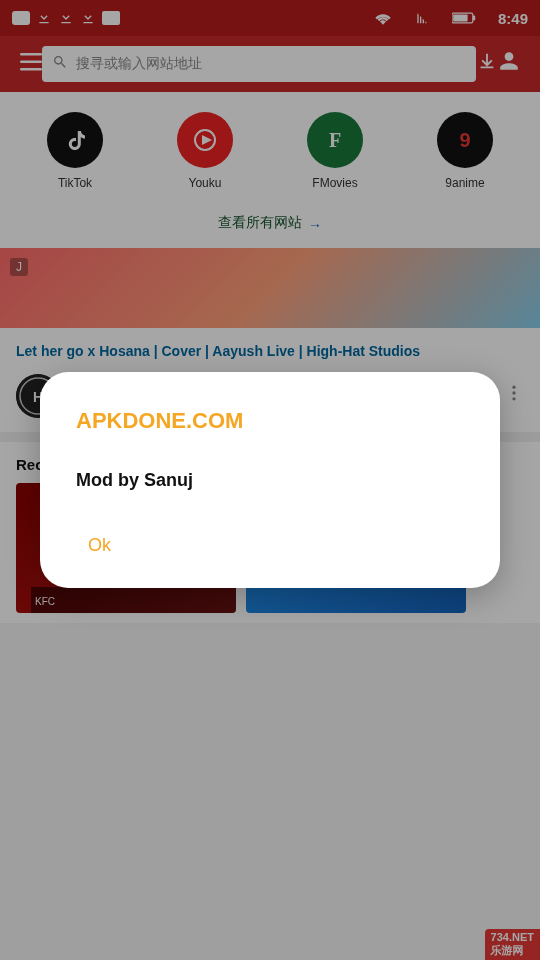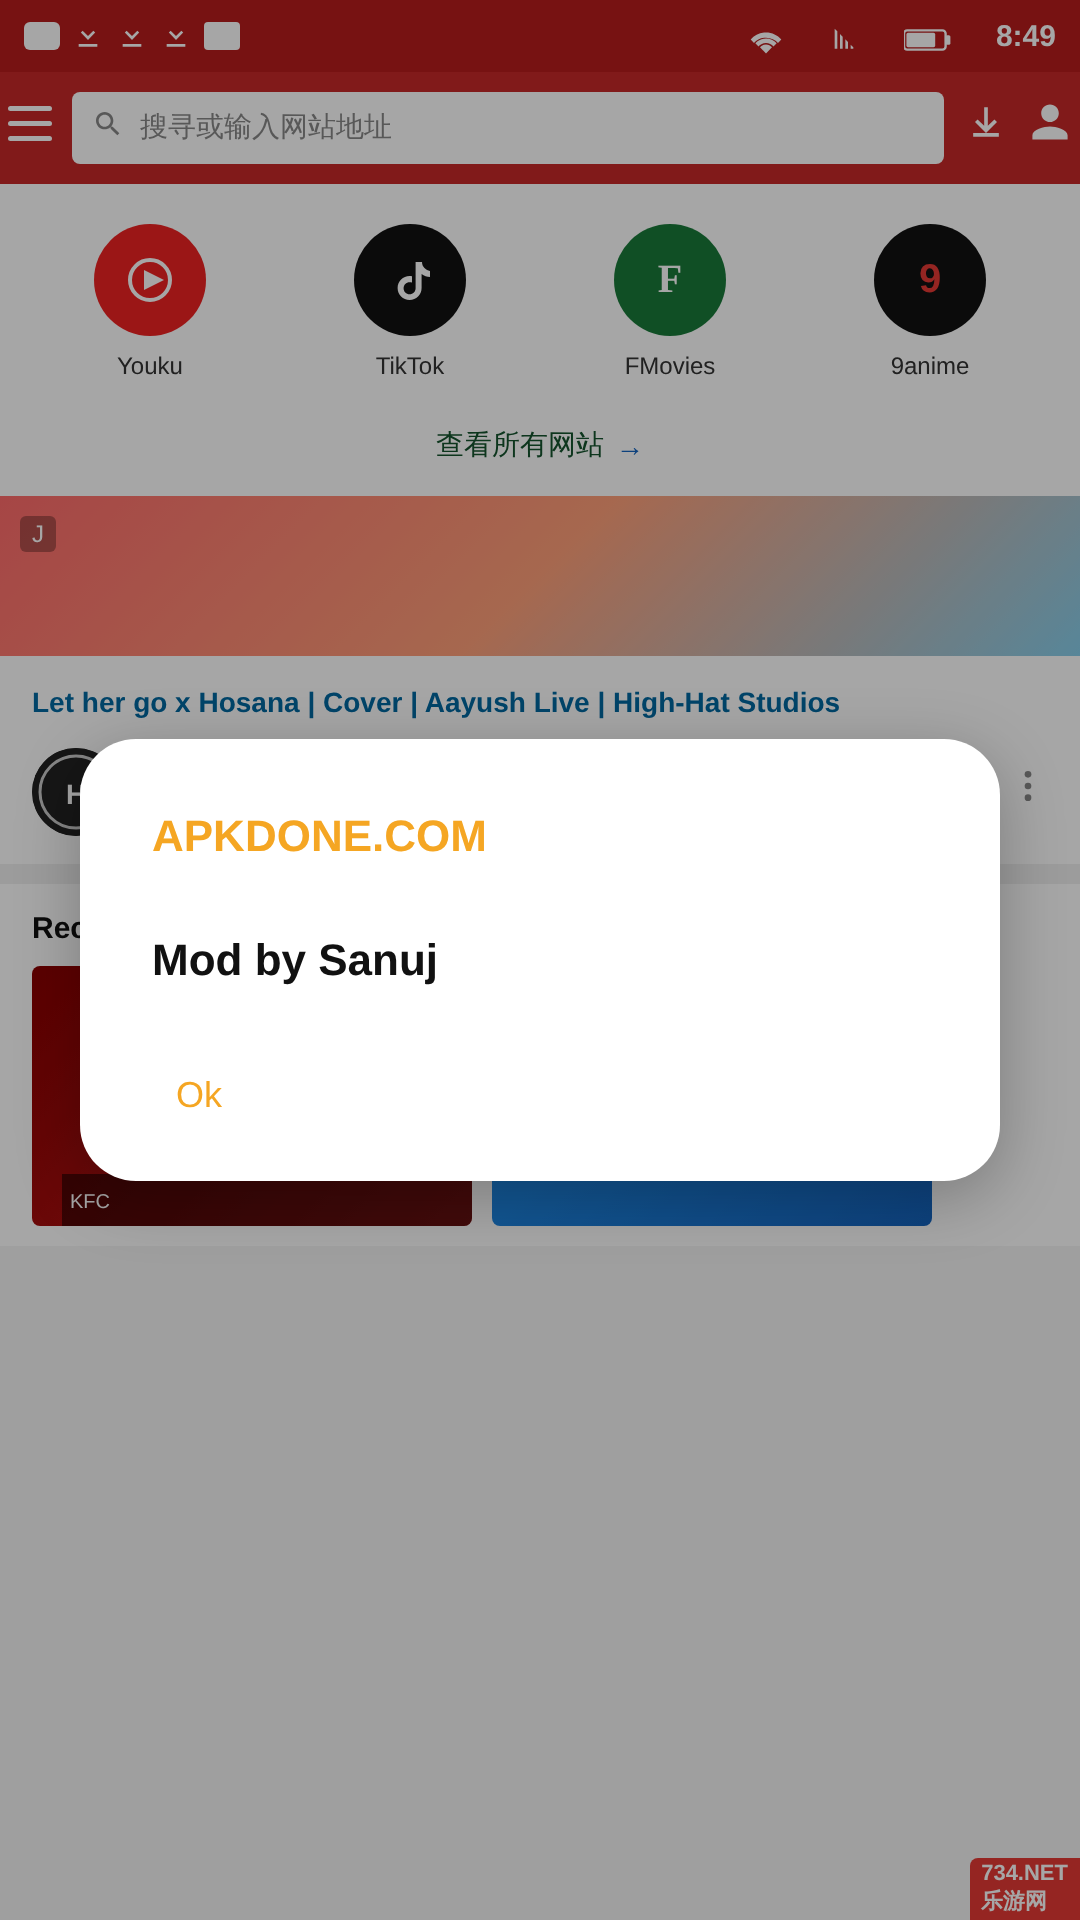--- a/index.html
+++ b/index.html
@@ -33,38 +33,37 @@
       height: 14px;
       background: white;
       border-radius: 2px;
       display: inline-block;
     }
     .status-icon.rounded {
       border-radius: 3px;
     }
     .status-right {
       display: flex;
-      align-items: flex-end;
+      align-items: center;
       gap: 22px;
     }
     .status-time {
       color: white;
       font-size: 15px;
       font-weight: bold;
     }
 
     
     .nav-bar {
       width: 100%;
       height: 56px;
       background: #c62828;
       display: flex;
       align-items: center;
-      padding: 0 4px;
-      gap: 10px;
+      padding: 0 20px;
     }
     .nav-menu-icon {
       color: white;
       font-size: 22px;
       cursor: pointer;
     }
     .nav-search-bar {
       flex: 1;
       height: 36px;
       background: white;
@@ -268,21 +267,21 @@
       box-shadow: 0 8px 32px rgba(0,0,0,0.25);
     }
     .dialog-brand {
       color: #f5a623;
       font-size: 22px;
       font-weight: bold;
       margin-bottom: 36px;
     }
     .dialog-message {
       color: #111;
-      font-size: 22px;
+      font-size: 18px;
       font-weight: 600;
       margin-bottom: 40px;
     }
     .dialog-actions {
       display: flex;
       justify-content: space-between;
       align-items: center;
     }
     .dialog-btn-ok {
       color: #f5a623;
@@ -364,36 +363,36 @@
     <svg width="22" height="22" viewBox="0 0 24 24" fill="white">
         <path d="M12 12c2.7 0 4.8-2.1 4.8-4.8S14.7 2.4 12 2.4 7.2 4.5 7.2 7.2 9.3 12 12 12zm0 2.4c-3.2 0-9.6 1.6-9.6 4.8v2.4h19.2v-2.4c0-3.2-6.4-4.8-9.6-4.8z"></path>
       </svg>
   </div>
 </div>
 
 <div class="shortcuts-section">
   <div class="shortcuts-row">
 
     <div class="shortcut-item">
+      <div class="shortcut-icon tiktok">
+        <svg width="30" height="30" viewBox="0 0 30 30" fill="white">
+          <path d="M21 6c0 2.5 2 4 4 4.5v3c-1.5 0-3-.5-4.2-1.5v7c0 3.3-2.7 6-6 6s-6-2.7-6-6 2.7-6 6-6c.4 0 .8 0 1.2.1v3.2c-.4-.1-.8-.2-1.2-.2-1.7 0-3 1.3-3 3s1.3 3 3 3 3-1.3 3-3V6h3z"></path>
+        </svg>
+      </div>
+      <span class="shortcut-label">TikTok</span>
+    </div>
+
+    <div class="shortcut-item">
       <div class="shortcut-icon youku">
         <svg width="32" height="32" viewBox="0 0 32 32" fill="white">
           <circle cx="16" cy="16" r="10" stroke="white" stroke-width="2" fill="none"></circle>
           <polygon points="13,11 23,16 13,21" fill="white"></polygon>
         </svg>
       </div>
       <span class="shortcut-label">Youku</span>
-    </div>
-
-    <div class="shortcut-item">
-      <div class="shortcut-icon tiktok">
-        <svg width="30" height="30" viewBox="0 0 30 30" fill="white">
-          <path d="M21 6c0 2.5 2 4 4 4.5v3c-1.5 0-3-.5-4.2-1.5v7c0 3.3-2.7 6-6 6s-6-2.7-6-6 2.7-6 6-6c.4 0 .8 0 1.2.1v3.2c-.4-.1-.8-.2-1.2-.2-1.7 0-3 1.3-3 3s1.3 3 3 3 3-1.3 3-3V6h3z"></path>
-        </svg>
-      </div>
-      <span class="shortcut-label">TikTok</span>
     </div>
 
 
     <div class="shortcut-item">
       <div class="shortcut-icon fmovies">
         <span style="color:white;font-size:20px;font-weight:bold;font-family:serif;">F</span>
       </div>
       <span class="shortcut-label">FMovies</span>
     </div>
 

